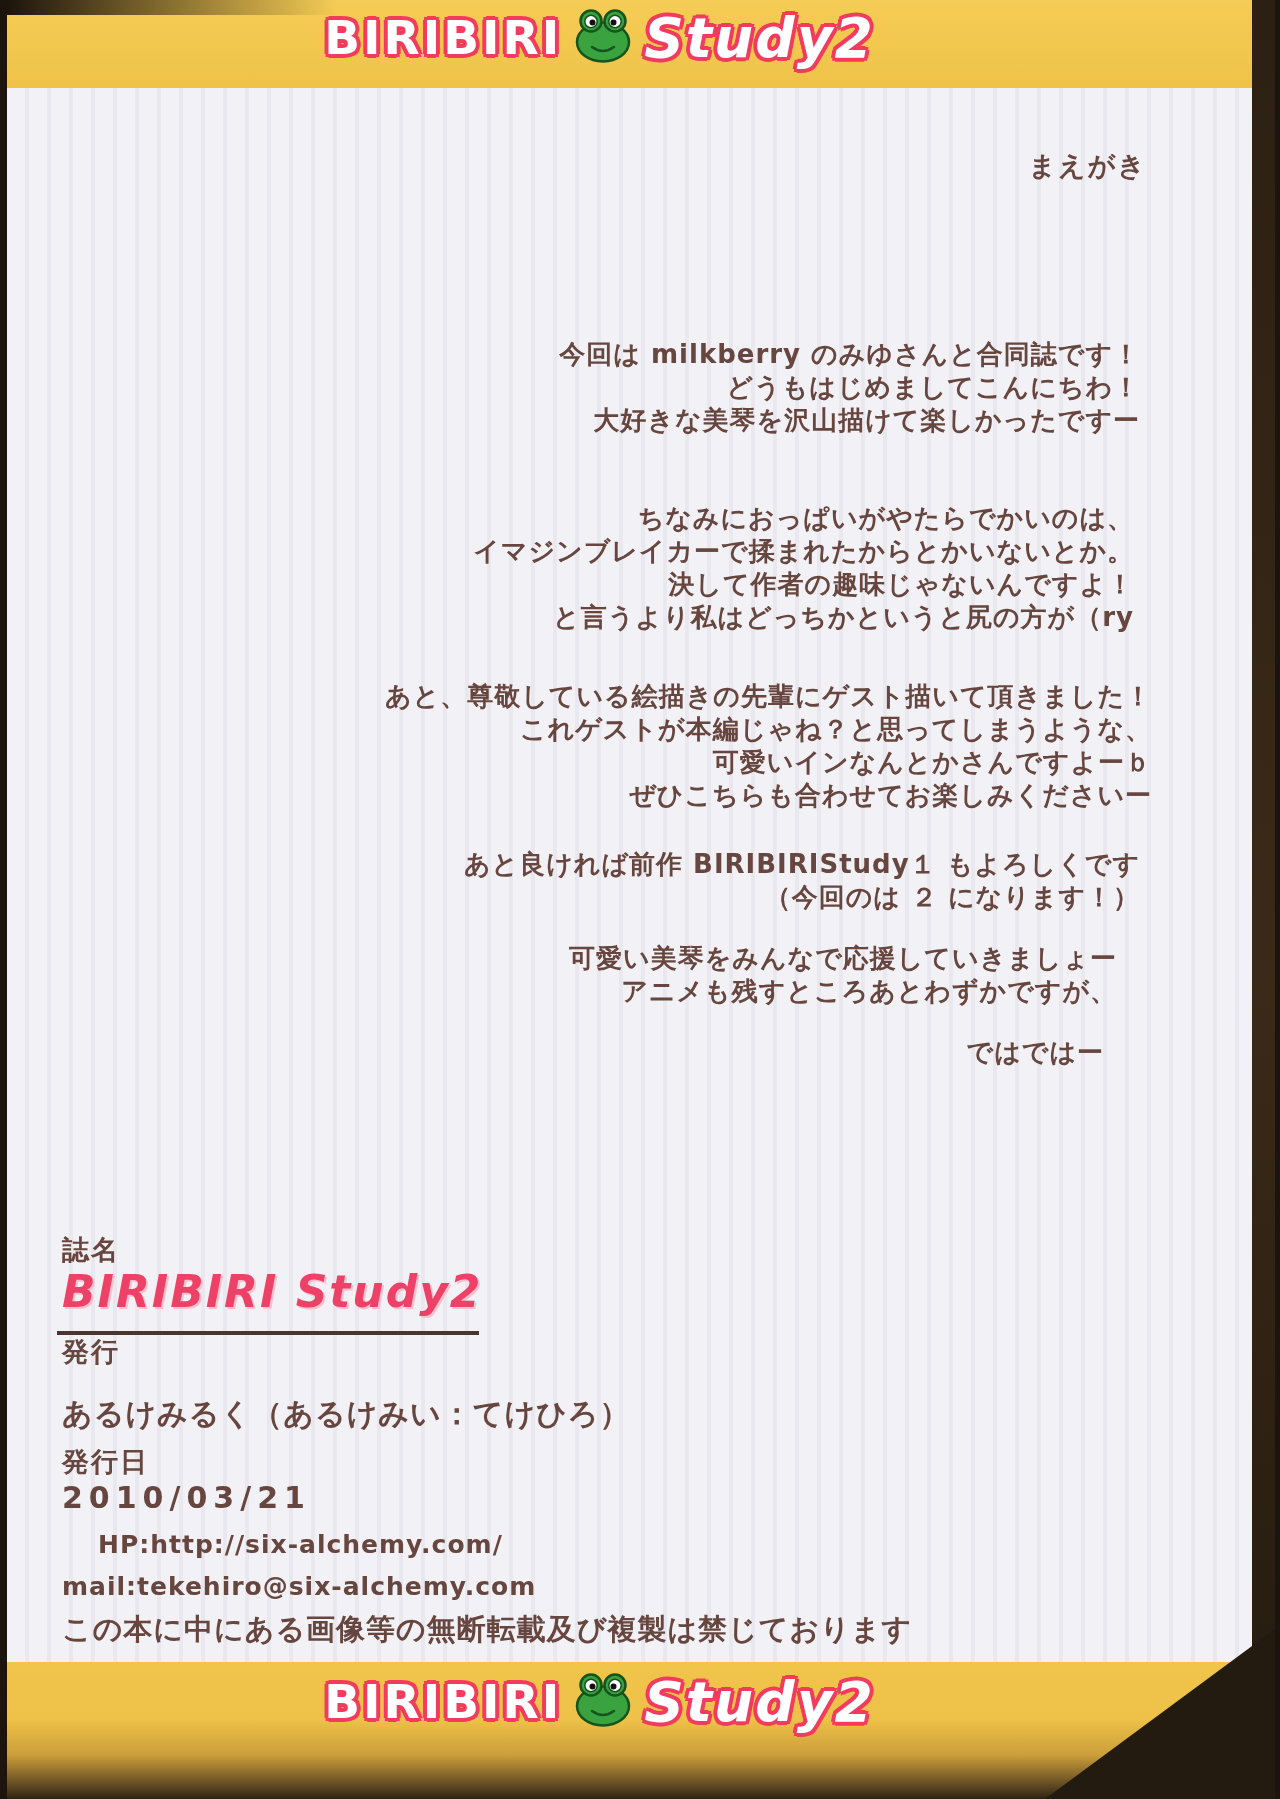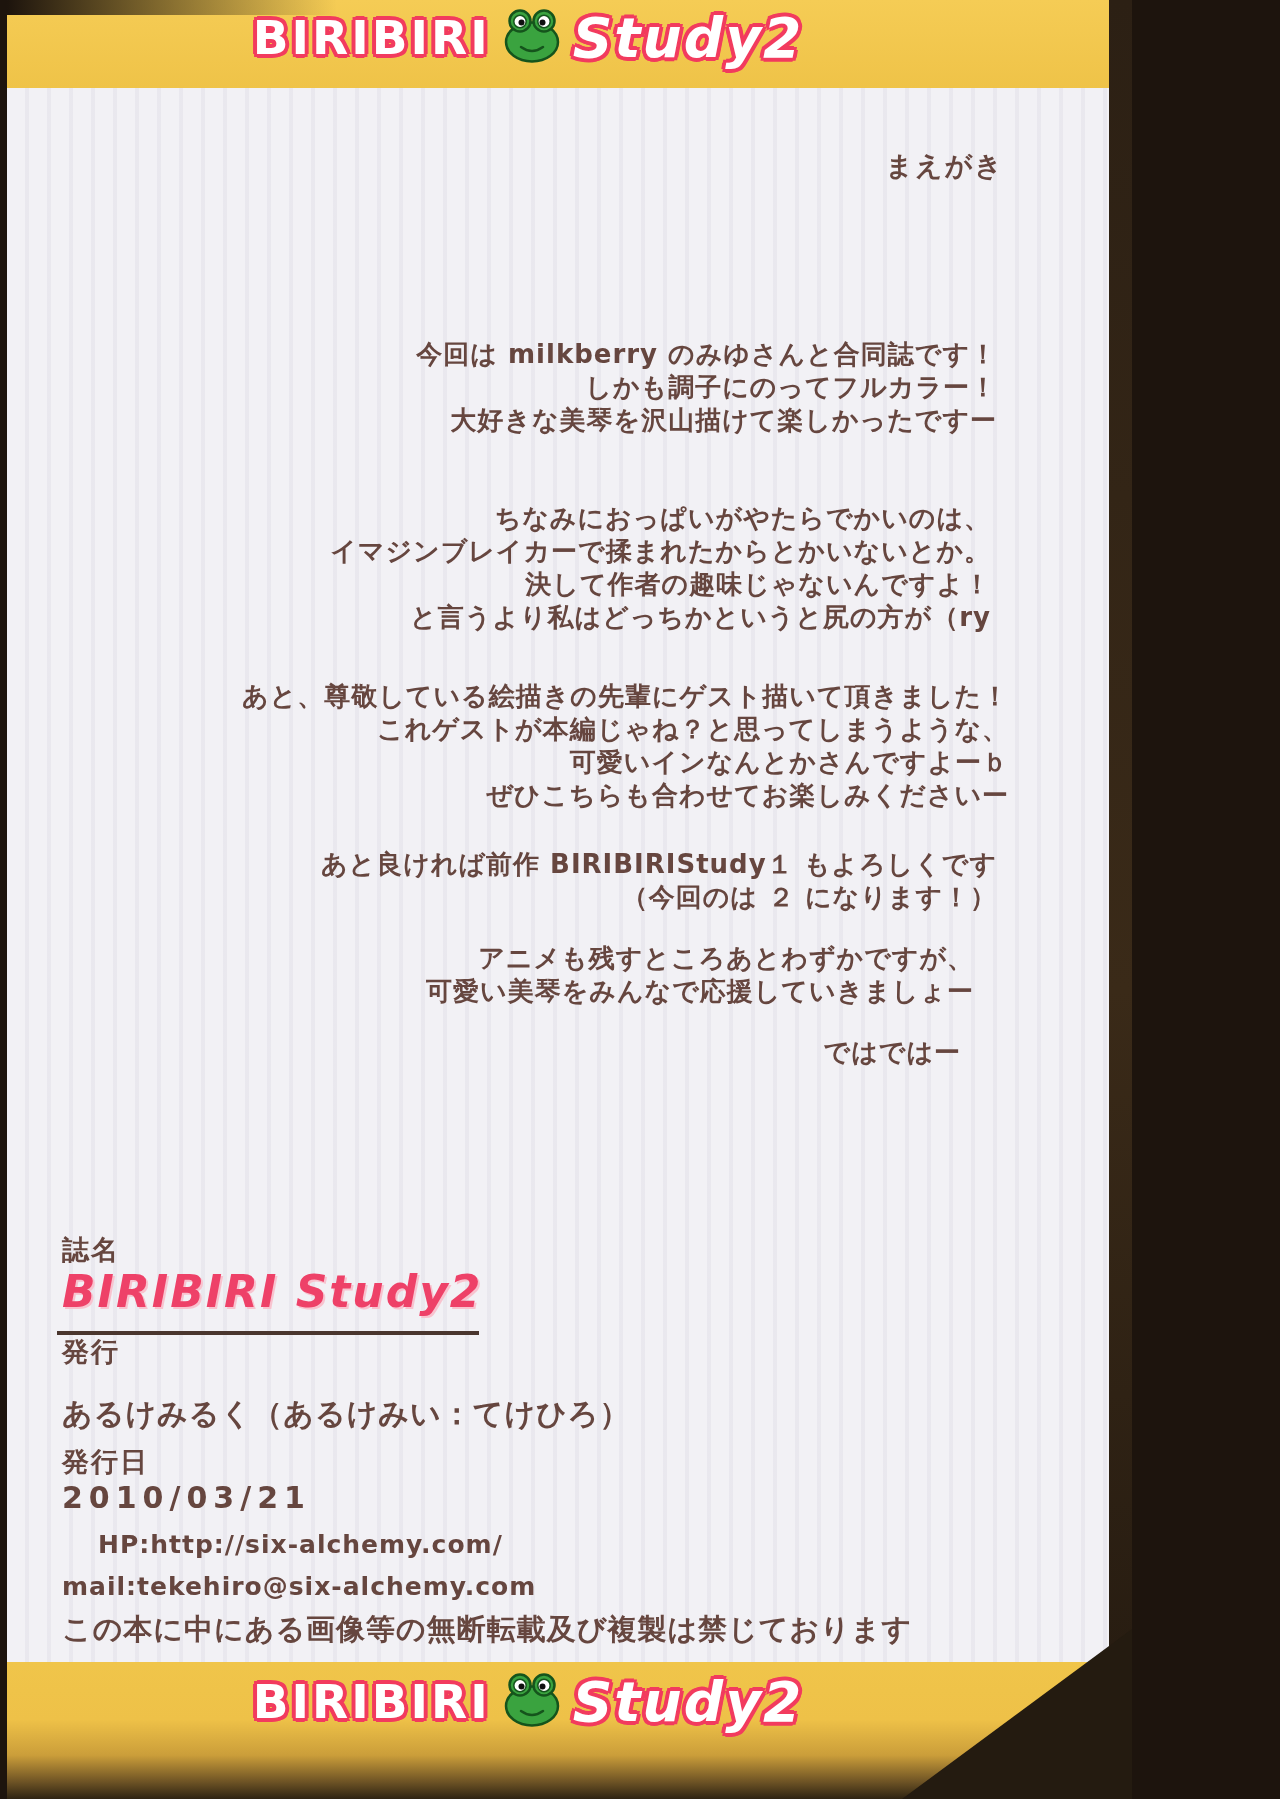--- a/index.html
+++ b/index.html
@@ -1,17 +1,17 @@
 <!DOCTYPE html>
 <html><head>
 <meta charset="utf-8">
 <style>
   html,body { margin:0; padding:0; background:#1d140d; }
   .canvas {
-    position:relative; width:1132px; height:1799px; overflow:hidden;
+    position:relative; width:1275px; height:1799px; overflow:hidden;
     font-family:"DejaVu Sans", sans-serif;
   }
   
   .edge-left  { position:absolute; left:0; top:0; width:7px; height:100%; background:#1d140d; z-index:5; }
   .edge-right { position:absolute; right:0; top:0; width:23px; height:100%;
                 background:linear-gradient(#2c2014,#3a2a18 55%,#241a10); z-index:5; }
   .corner-tl  { position:absolute; left:7px; top:0; width:330px; height:15px;
                 background:linear-gradient(to right,#1d140d,rgba(29,20,13,0)); z-index:6; }
   .corner-br  { position:absolute; right:0; bottom:0; width:230px; height:170px; z-index:6;
                 background:#241b10; clip-path:polygon(100% 0,100% 100%,0 100%); }
@@ -90,21 +90,21 @@
     </div>
   </div>
 
   <div class="paper">
 
     <div class="heading jp" style="top:60px; right:105px;">まえがき</div>
 
 
     <div class="para jp" style="top:250px; right:112px;">
       <div>今回は milkberry のみゆさんと合同誌です！</div>
-      <div>しかも調子にのってフルカラー！</div>
+      <div>どうもはじめましてこんにちわ！</div>
       <div>大好きな美琴を沢山描けて楽しかったですー</div>
     </div>
 
     <div class="para jp" style="top:414px; right:118px;">
       <div>ちなみにおっぱいがやたらでかいのは、</div>
       <div>イマジンブレイカーで揉まれたからとかいないとか。</div>
       <div>決して作者の趣味じゃないんですよ！</div>
       <div>と言うより私はどっちかというと尻の方が（ry</div>
     </div>
 
@@ -114,22 +114,22 @@
       <div>可愛いインなんとかさんですよーｂ</div>
       <div>ぜひこちらも合わせてお楽しみくださいー</div>
     </div>
 
     <div class="para jp" style="top:760px; right:112px;">
       <div>あと良ければ前作 BIRIBIRIStudy１ もよろしくです</div>
       <div>（今回のは ２ になります！）</div>
     </div>
 
     <div class="para jp" style="top:854px; right:135px;">
+      <div>可愛い美琴をみんなで応援していきましょー</div>
       <div>アニメも残すところあとわずかですが、</div>
-      <div>可愛い美琴をみんなで応援していきましょー</div>
     </div>
 
     <div class="para jp" style="top:948px; right:148px;">
       <div>ではではー</div>
     </div>
 
     <div class="c-item c-label jp" style="top:1144px;">誌名</div>
     <div class="c-item title-logo" style="top:1178px;">BIRIBIRI Study2</div>
     <div class="title-underline"></div>
 

